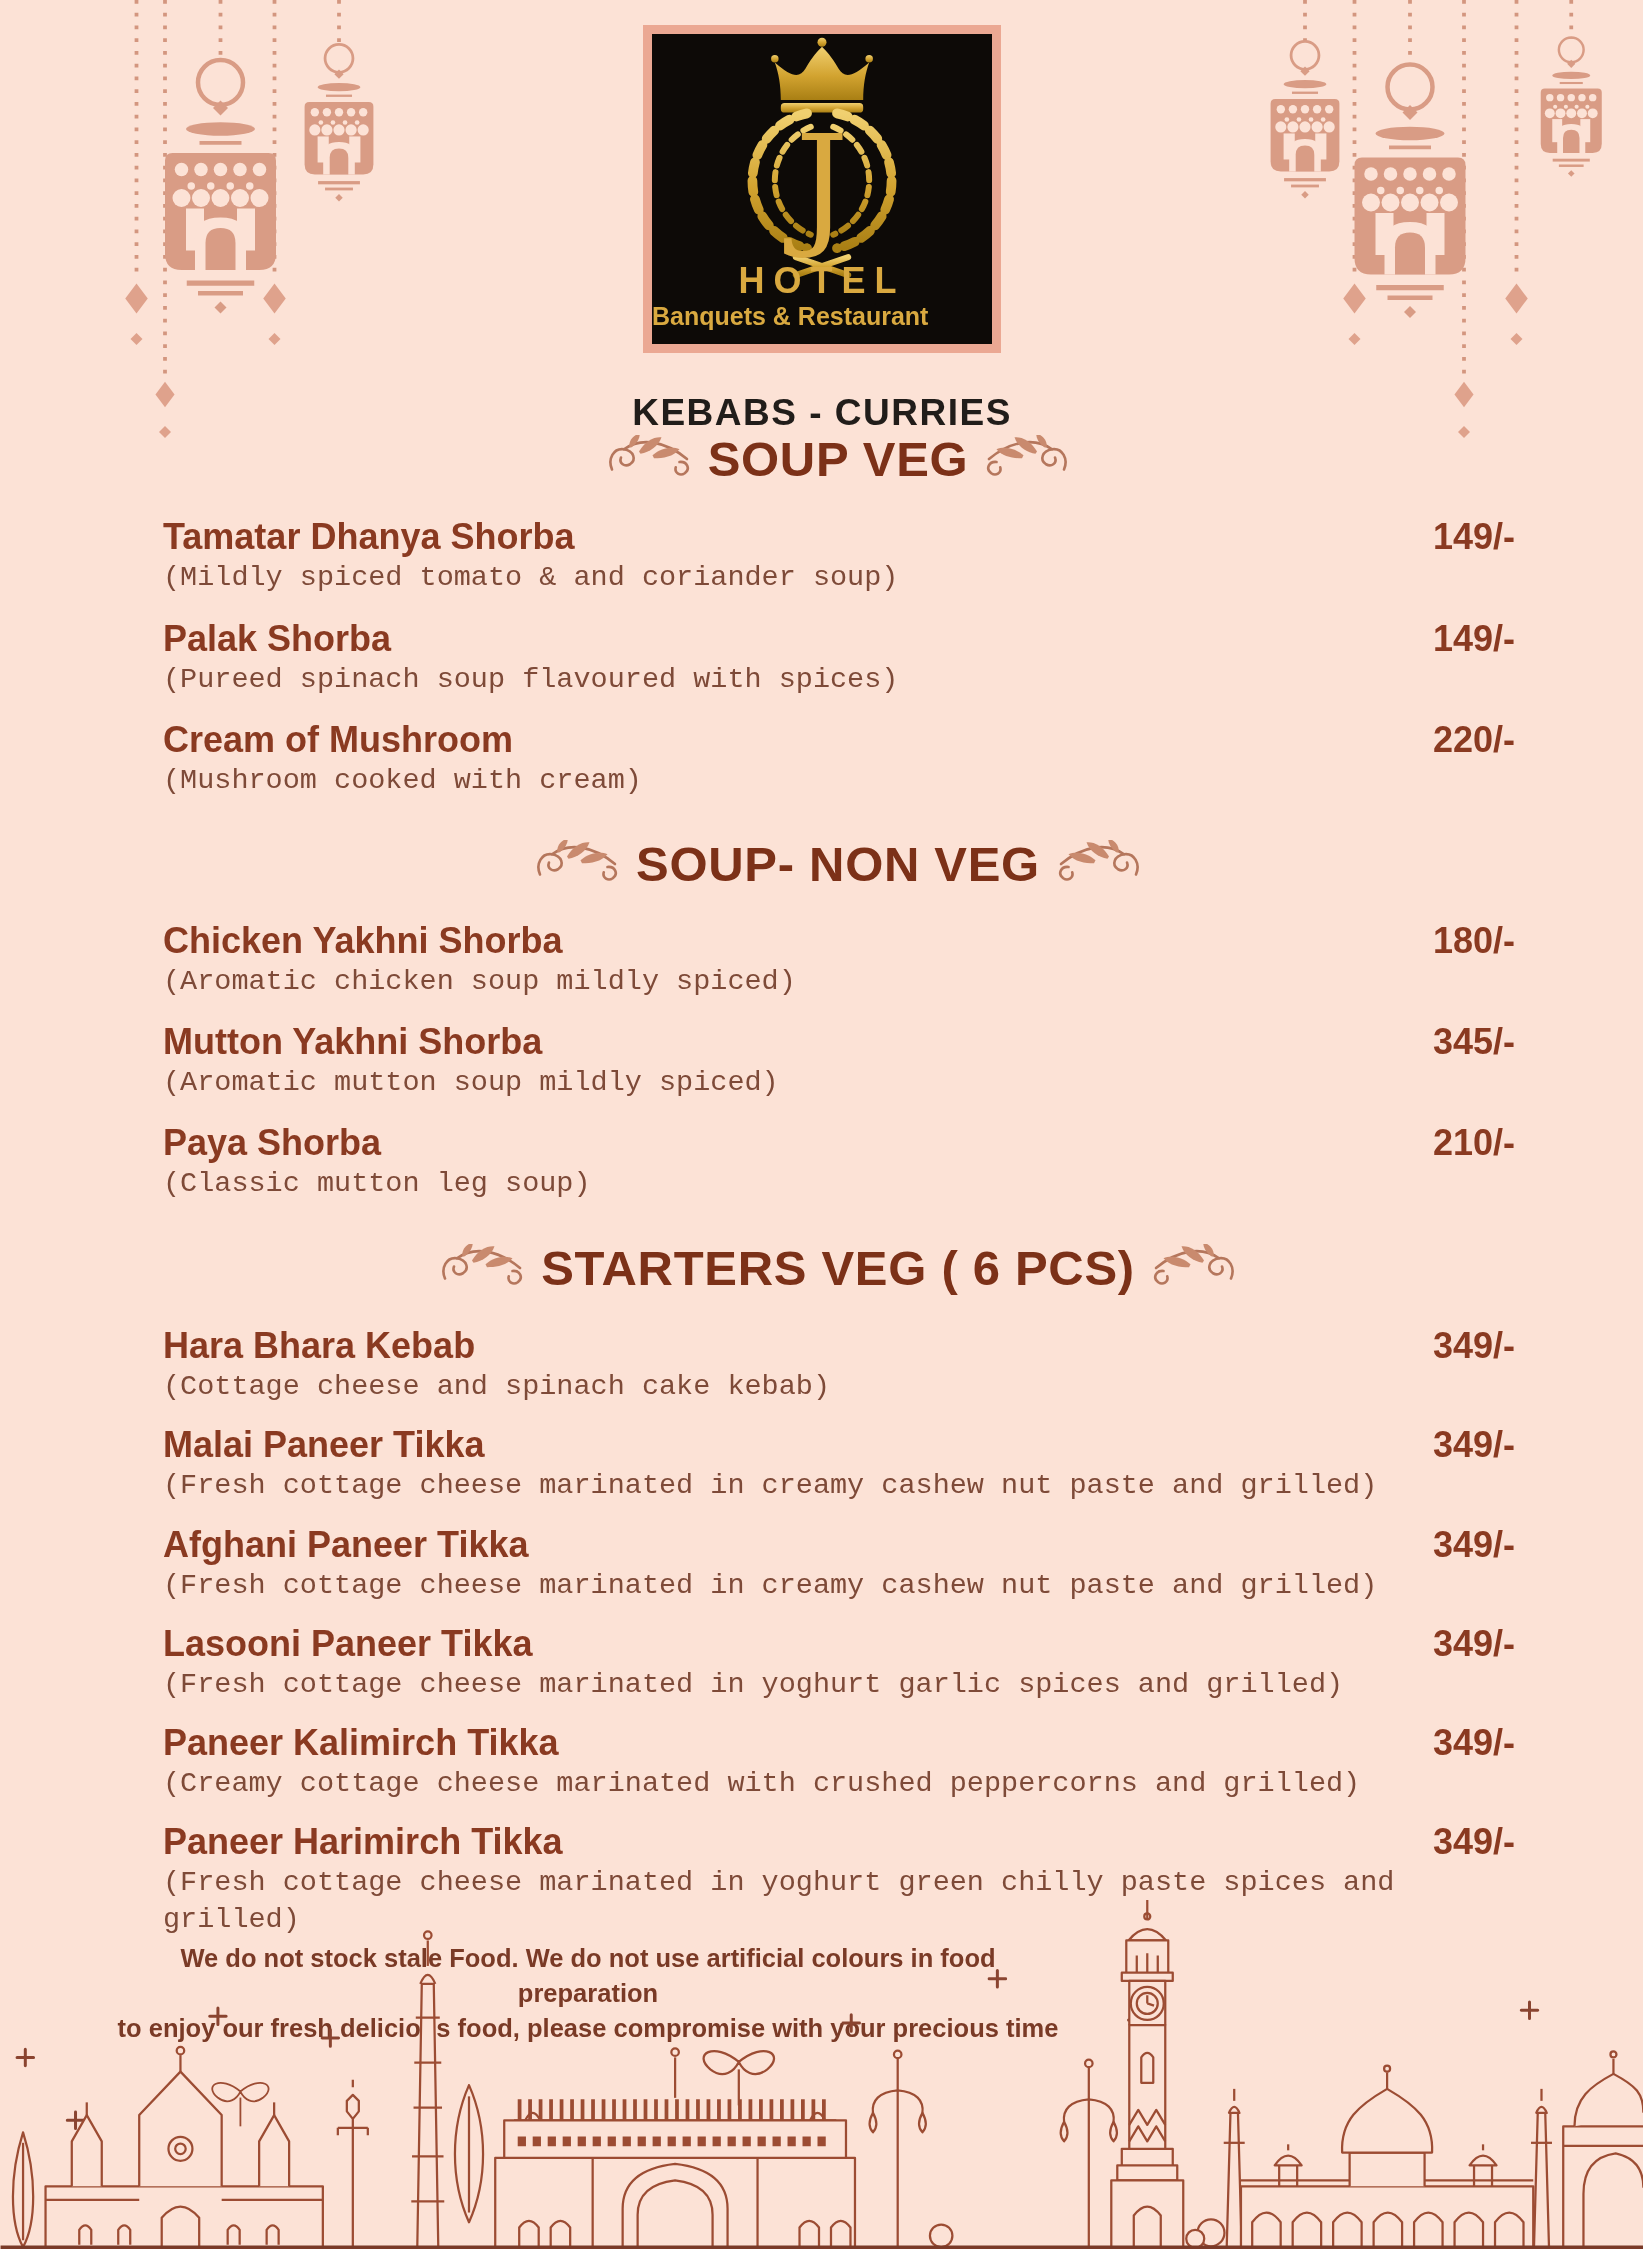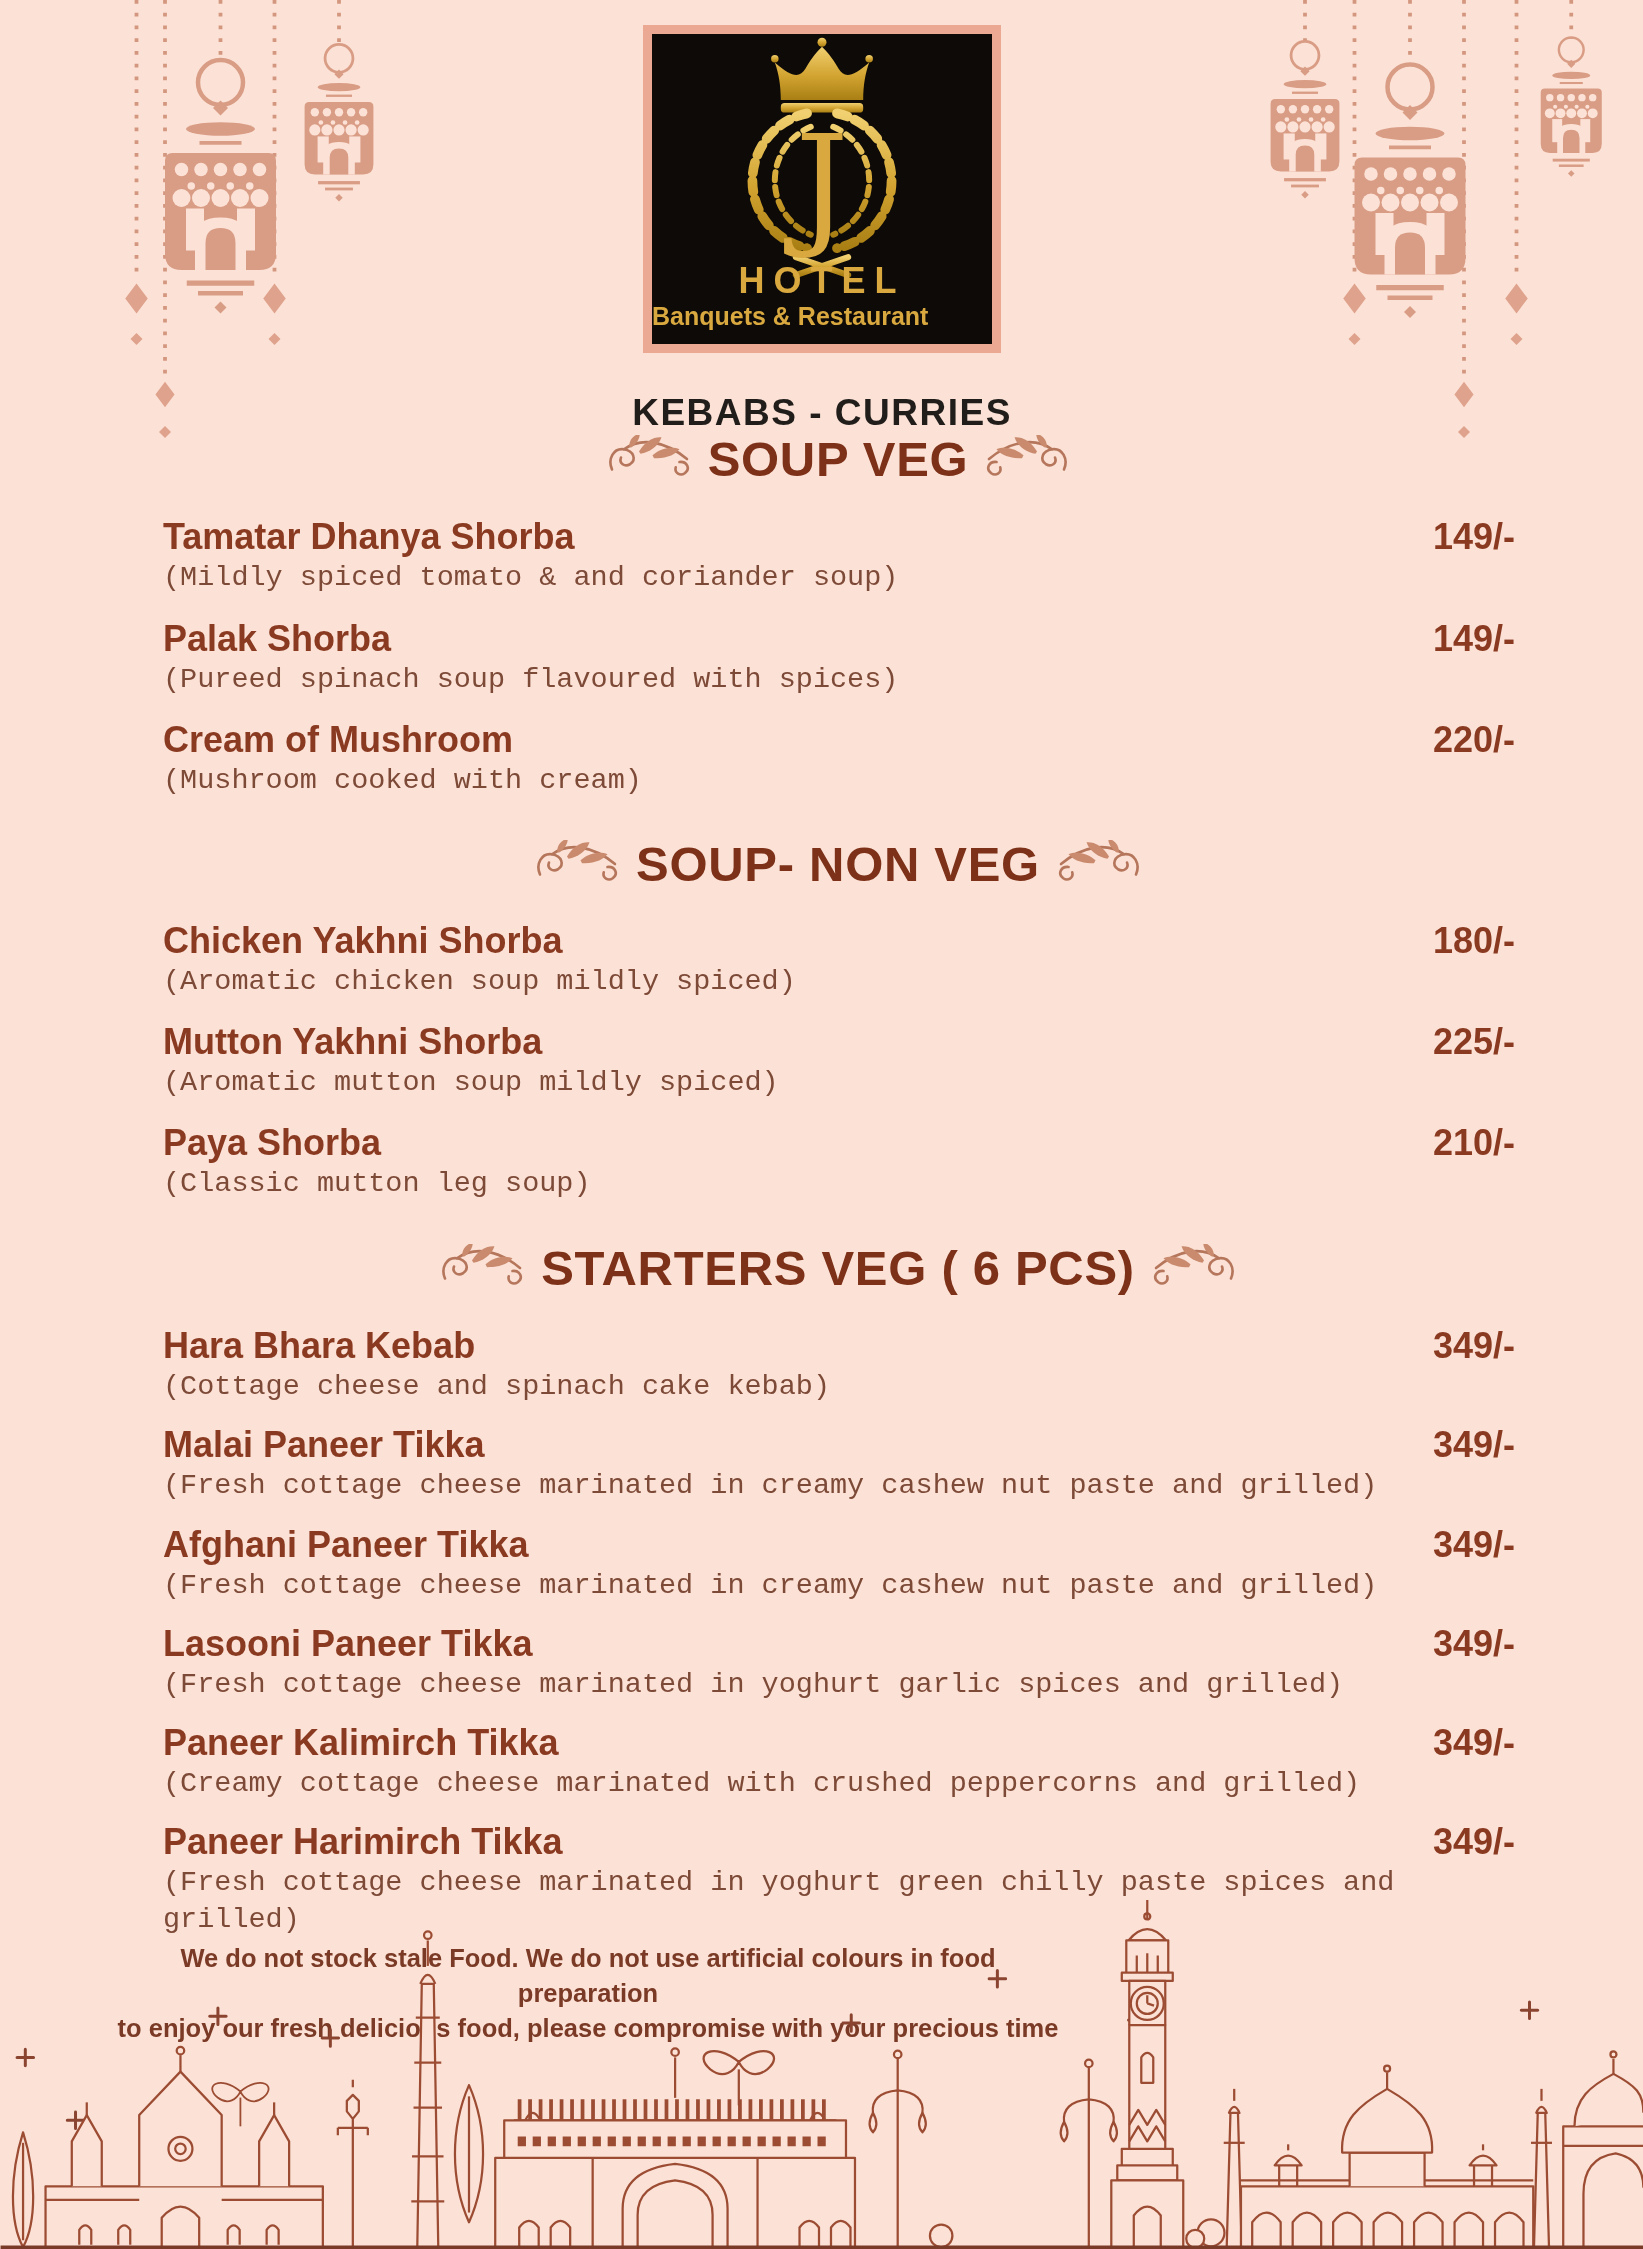--- a/index.html
+++ b/index.html
@@ -204,21 +204,21 @@
   </div>
 
   <div class="item" style="top:921px">
     <div class="item-name">Chicken Yakhni Shorba</div>
     <div class="item-desc">(Aromatic chicken soup mildly spiced)</div>
     <div class="item-price">180/-</div>
   </div>
   <div class="item" style="top:1022px">
     <div class="item-name">Mutton Yakhni Shorba</div>
     <div class="item-desc">(Aromatic mutton soup mildly spiced)</div>
-    <div class="item-price">225/-</div>
+    <div class="item-price">345/-</div>
   </div>
   <div class="item" style="top:1123px">
     <div class="item-name">Paya Shorba</div>
     <div class="item-desc">(Classic mutton leg soup)</div>
     <div class="item-price">210/-</div>
   </div>
 
   <div class="section-header" style="top:1240px">
     <svg class="flourish" viewBox="0 0 112 64">
       <g stroke="#b5765c" stroke-width="3.5" fill="none" stroke-linecap="round">

